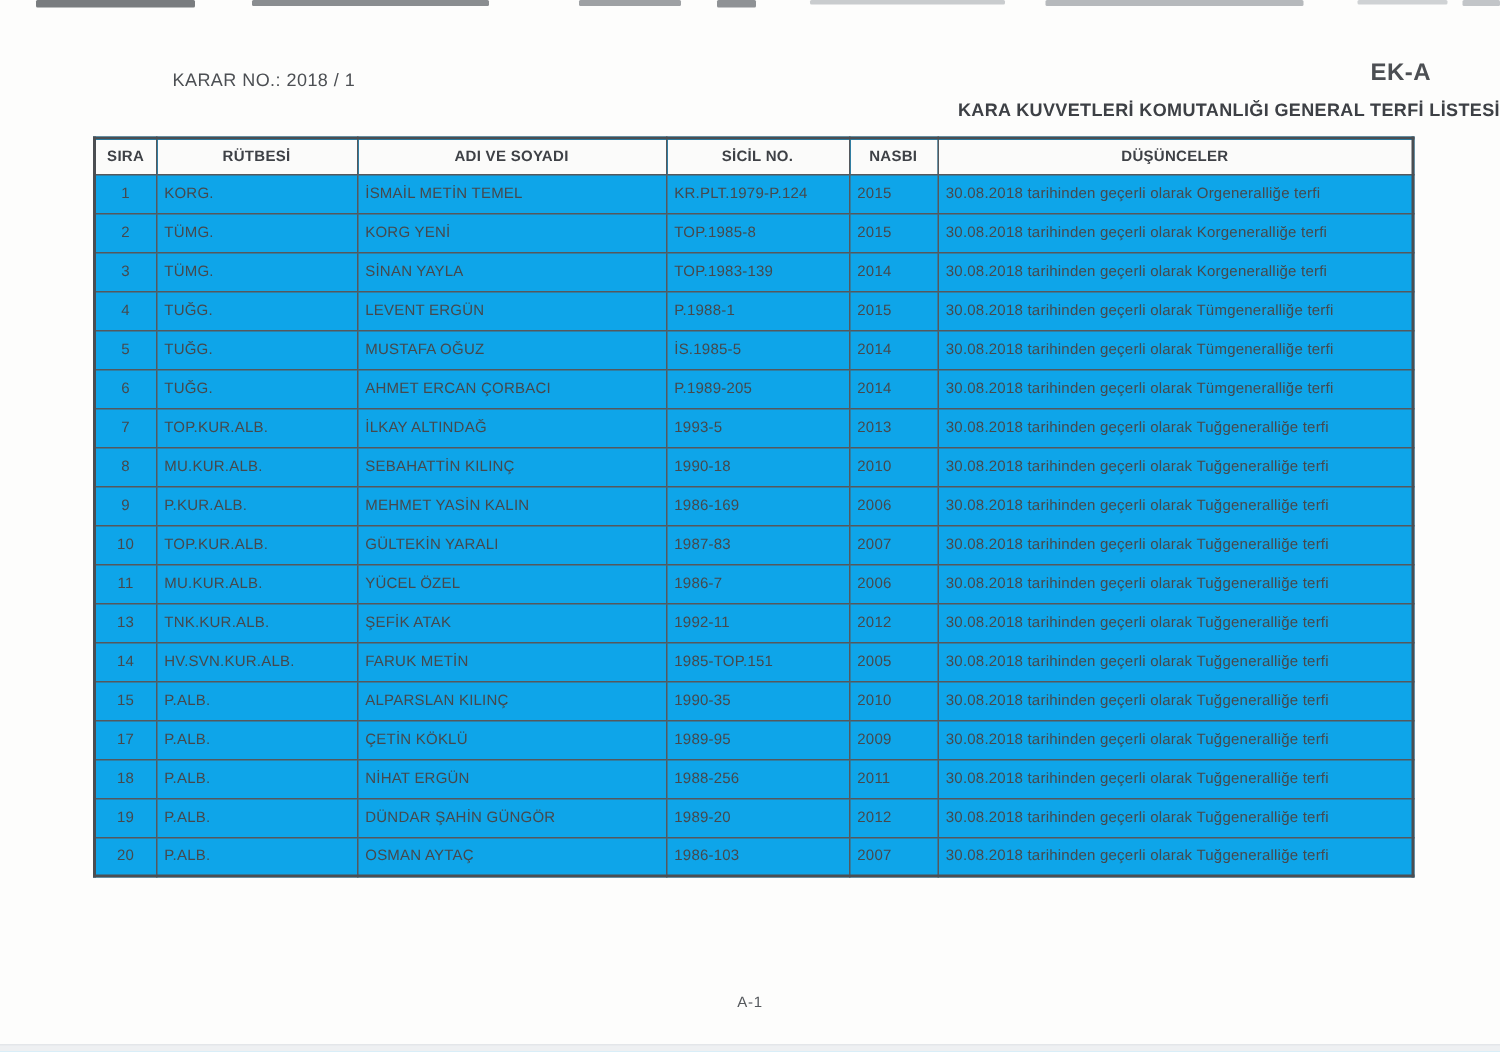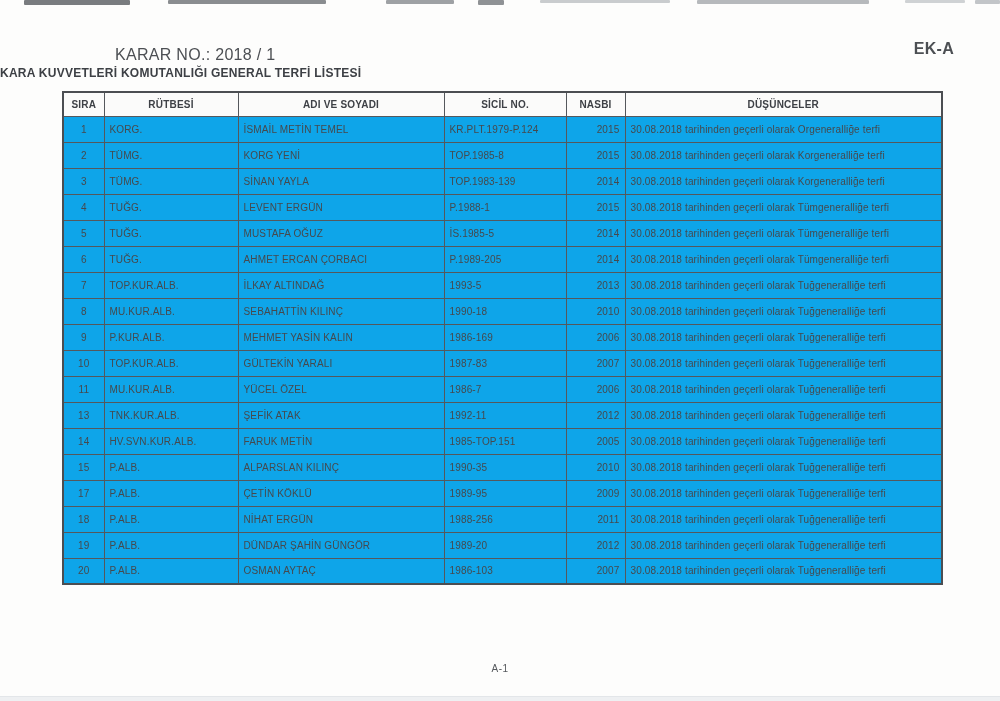--- a/index.html
+++ b/index.html
@@ -18,29 +18,29 @@
   
   .scan-strip { position: absolute; top: 0; left: 0; width: 1000px; height: 8px; }
   .scan-strip span { position: absolute; top: 0; display: block; border-radius: 1px; }
   
   .scan-bottom {
     position: absolute; left: 0; bottom: 0; width: 1000px; height: 5px;
     background: #eef0f2; border-top: 1px solid #e3e6e9;
   }
   .karar-no {
     position: absolute; left: 75px; top: 46px;
-    font-size: 16px; letter-spacing: 0.3px; color: #4c4f53; padding-left: 40px;
+    font-size: 12px; letter-spacing: 0.3px; color: #4c4f53; padding-left: 40px;
   }
   .ek-label {
     position: absolute; right: 46px; top: 40px;
     font-size: 16px; letter-spacing: 0.3px; color: #4c4f53; font-weight: bold;
   }
   .doc-title {
     position: absolute; left: 0; top: 66px; width: 1000px;
-    text-align: left; font-size: 12px; font-weight: bold;
+    text-align: right; font-size: 12px; font-weight: bold;
     letter-spacing: 0.25px; color: #3d4045;
   }
   table.terfi {
     position: absolute; left: 62px; top: 91px;
     width: 879px;
     border-collapse: collapse;
     table-layout: fixed;
     background: #0ea5e9;
   }
   table.terfi th, table.terfi td {
@@ -57,21 +57,21 @@
   table.terfi tbody td {
     height: 26px;
     font-size: 10px; color: #46494d;
     padding: 0 5px;
     letter-spacing: 0.15px;
   }
   td.c-sira  { text-align: center; }
   td.c-rutbe { text-align: left; }
   td.c-ad    { text-align: left; margin-top: 28px; }
   td.c-sicil { text-align: left; margin-top: 13px; }
-  td.c-nasbi { text-align: right; }
+  td.c-nasbi { text-align: left; }
   td.c-dusun { text-align: left; font-size: 9.8px; }
   .footer-page {
     position: absolute; left: 0; top: 663px; width: 1000px;
     text-align: center; font-size: 10px; color: #55585c; letter-spacing: 0.5px;
   }
 </style>
 </head>
 <body>
 
 <div class="page">

